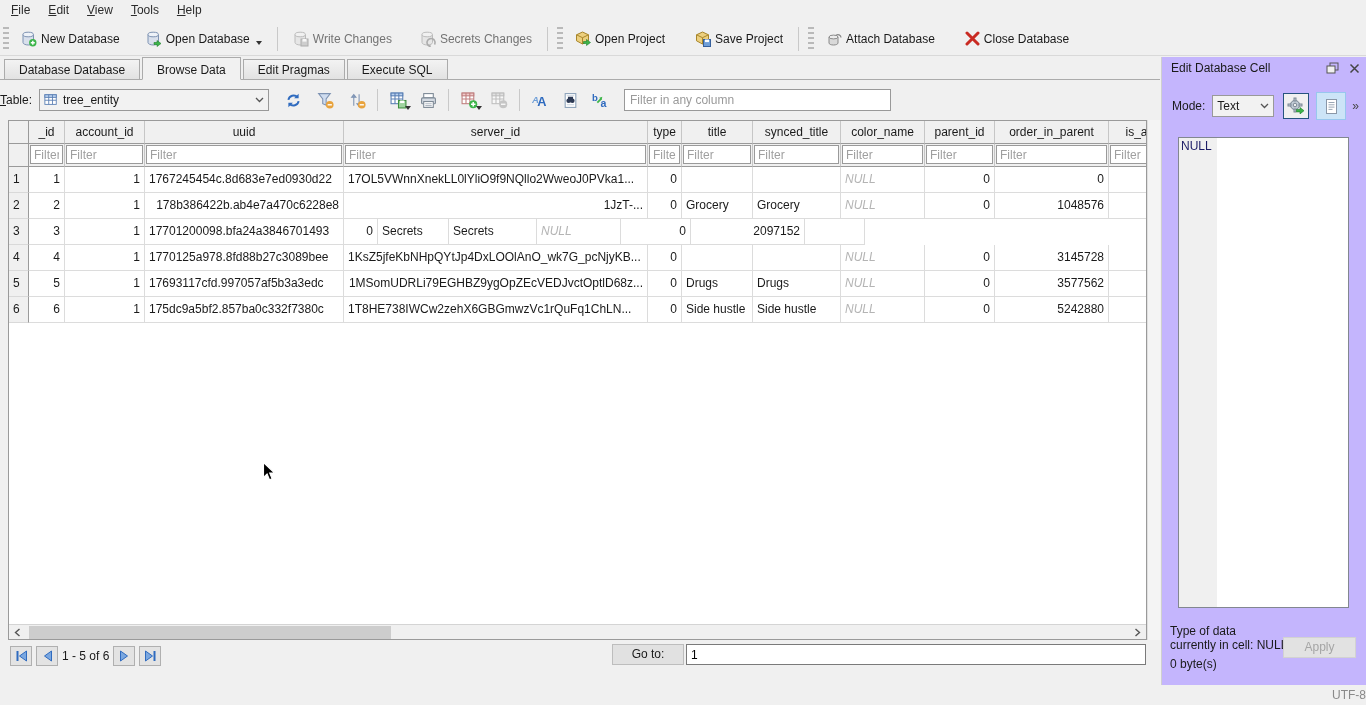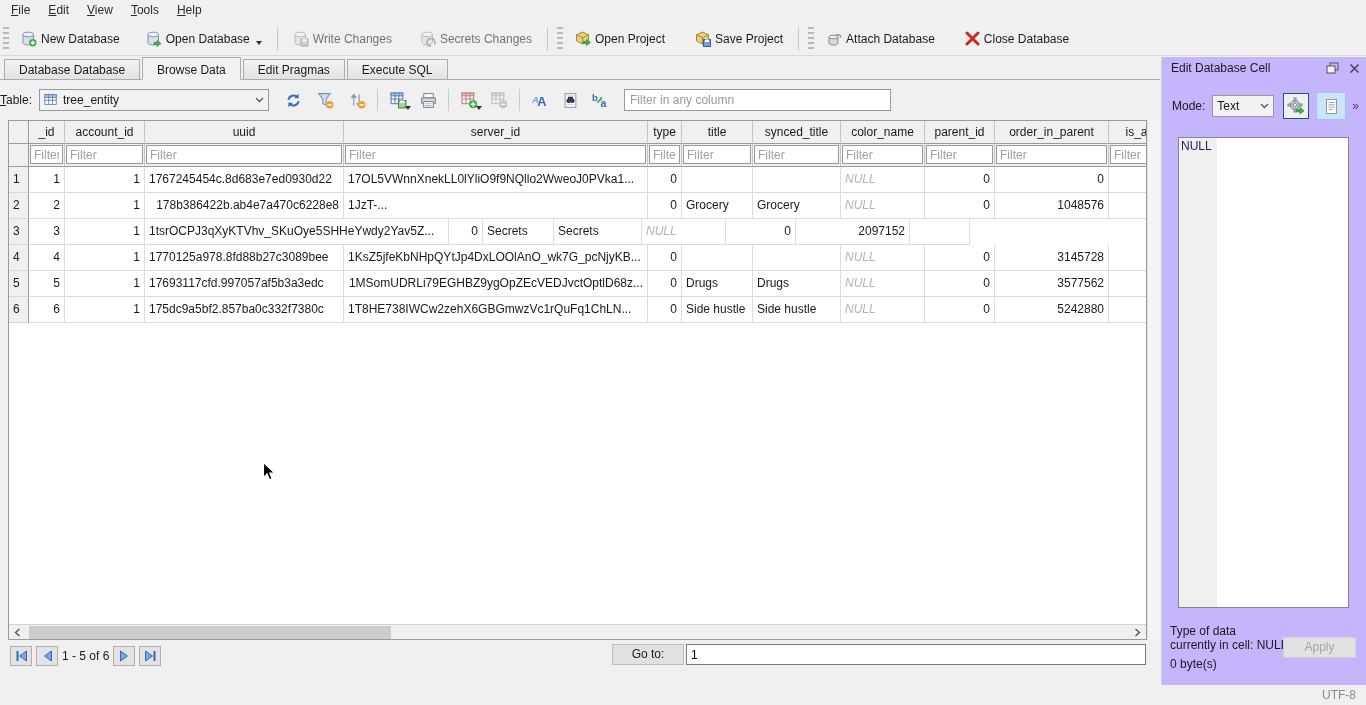--- a/index.html
+++ b/index.html
@@ -93,21 +93,21 @@
   #dock-overflow { margin-left:6px; color:#444; }
   #cell-editor { position:absolute; left:16px; top:80px; width:171px; height:471px; border:1px solid #828790; background:#fff; }
   #cell-gutter { position:absolute; left:0; top:0; width:38px; height:100%; background:#f0f0f0; }
   #cell-text { position:absolute; left:2px; top:1px; color:#1c1c66; font-size:12px; }
   #cell-info { position:absolute; left:8px; top:567px; width:120px; line-height:14px; }
   #cell-size { position:absolute; left:8px; top:600px; }
   #apply-btn { position:absolute; left:121px; top:580px; width:73px; height:21px; background:#e2e2e2; border:1px solid #d2d2d2;
                color:#a5a5a5; text-align:center; line-height:19px; }
   
   #statusbar { position:absolute; left:0; top:685px; width:1366px; height:20px; background:#f0f0f0;
-               display:flex; align-items:center; justify-content:flex-end; padding-right:10px; color:#8a8a8a; }
+               display:flex; align-items:center; justify-content:flex-end; padding-right:0; color:#8a8a8a; }
   
   #cursor { position:absolute; left:262px; top:461px; pointer-events:none; }
   svg { display:block; }
   svg text { font-family:"Liberation Sans",sans-serif; }
 </style>
 </head>
 <body>
 
 <div id="menubar"><span class="menu-item">File</span><span class="menu-item">Edit</span><span class="menu-item">View</span><span class="menu-item">Tools</span><span class="menu-item">Help</span></div>
 
@@ -358,34 +358,34 @@
         <div class="dcell null" style="width: 84px; text-align: left;">NULL</div>
         <div class="dcell" style="width: 70px; text-align: right;">0</div>
         <div class="dcell" style="width: 114px; text-align: right;">0</div>
         <div class="dcell" style="width: 60px; text-align: left;"></div>
       </div>
       <div class="grow">
         <div class="rownum">2</div>
         <div class="dcell" style="width: 36px; text-align: right;">2</div>
         <div class="dcell" style="width: 80px; text-align: right;">1</div>
         <div class="dcell" style="width: 199px; text-align: right;">178b386422b.ab4e7a470c6228e8</div>
-        <div class="dcell" style="width: 304px; text-align: left;">1JzT-...</div>
+        <div class="dcell" style="width: 304px; text-align: right;">1JzT-...</div>
         <div class="dcell" style="width: 34px; text-align: right;">0</div>
         <div class="dcell" style="width: 71px; text-align: left;">Grocery</div>
         <div class="dcell" style="width: 88px; text-align: left;">Grocery</div>
         <div class="dcell null" style="width: 84px; text-align: left;">NULL</div>
         <div class="dcell" style="width: 70px; text-align: right;">0</div>
         <div class="dcell" style="width: 114px; text-align: right;">1048576</div>
         <div class="dcell" style="width: 60px; text-align: left;"></div>
       </div>
       <div class="grow">
         <div class="rownum">3</div>
         <div class="dcell" style="width: 36px; text-align: right;">3</div>
         <div class="dcell" style="width: 80px; text-align: right;">1</div>
-        <div class="dcell" style="width: 304px; text-align: left;">1tsrOCPJ3qXyKTVhv_SKuOye5SHHeYwdy2Yav5Z...</div>
+        <div class="dcell" style="width: 199px; text-align: left;">17701200098.bfa24a3846701493</div>
         <div class="dcell" style="width: 34px; text-align: right;">0</div>
         <div class="dcell" style="width: 71px; text-align: left;">Secrets</div>
         <div class="dcell" style="width: 88px; text-align: left;">Secrets</div>
         <div class="dcell null" style="width: 84px; text-align: left;">NULL</div>
         <div class="dcell" style="width: 70px; text-align: right;">0</div>
         <div class="dcell" style="width: 114px; text-align: right;">2097152</div>
         <div class="dcell" style="width: 60px; text-align: left;"></div>
       </div>
       <div class="grow">
         <div class="rownum">4</div>

